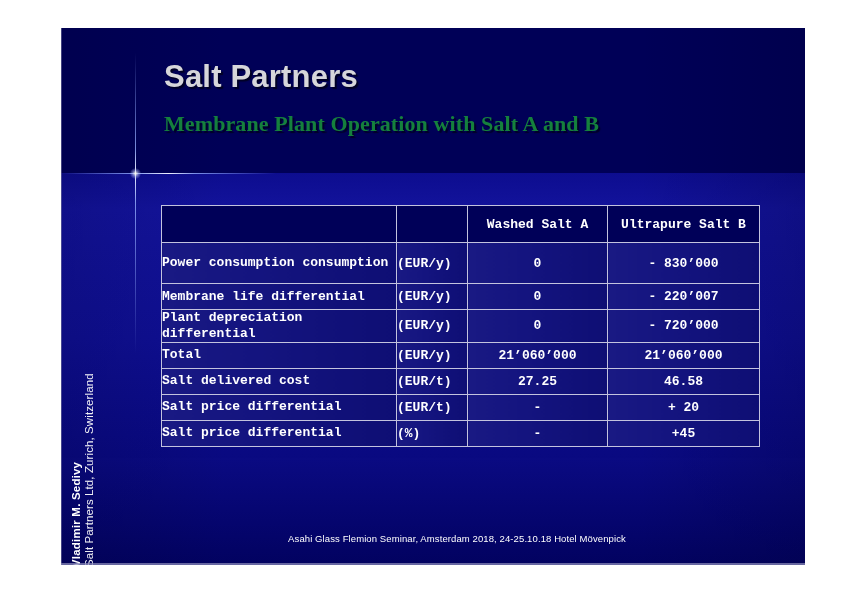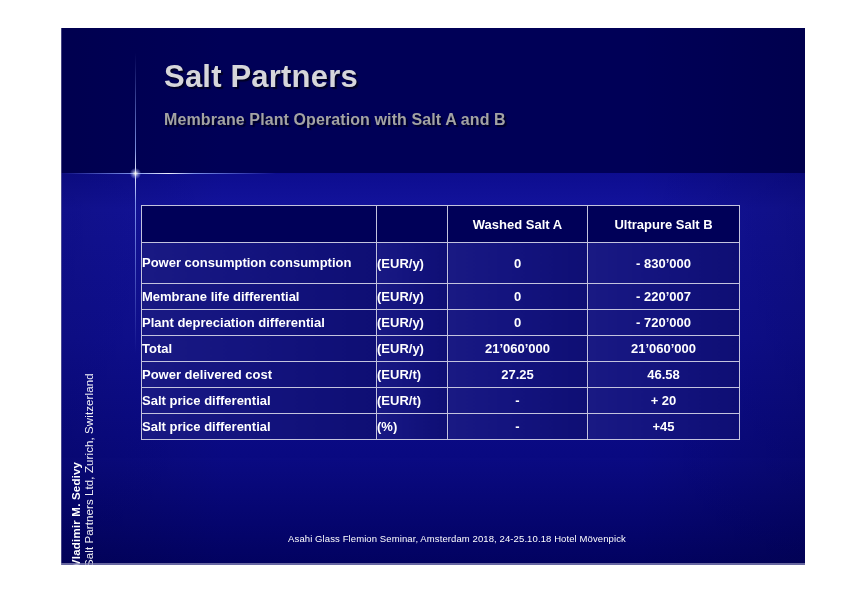--- a/index.html
+++ b/index.html
@@ -106,26 +106,27 @@
     font-weight: bold;
     color: #d6d6da;
     letter-spacing: 0.2px;
     text-shadow: 2px 2px 1px rgba(0,0,20,0.75);
     white-space: nowrap;
   }
   #subtitle {
     position: absolute;
     left: 103px;
     top: 83px;
-    font-size: 16px;
-    font-weight: bold;
-    color: #a3a3a3;
+    font-size: 22px;
+    font-weight: bold;
+    color: #15803d;
     letter-spacing: 0.1px;
     text-shadow: 2px 2px 1px rgba(0,0,20,0.7);
     white-space: nowrap;
+    font-family: Liberation Serif, serif;
   }
 
   
   #author-block {
     position: absolute;
     left: -88px;
     top: 406px;
     width: 230px;
     height: 36px;
     transform: rotate(-90deg);
@@ -143,25 +144,26 @@
   #author-org {
     font-size: 11.5px;
     font-weight: normal;
     color: #f2f2f6;
     letter-spacing: 0.1px;
   }
 
   
   #data-table {
     position: absolute;
-    left: 80px;
+    left: 100px;
     top: 177px;
     width: 598px;
     border-collapse: collapse;
     table-layout: fixed;
+    font-family: Liberation Mono, monospace;
   }
   #data-table col.c-label { width: 235px; }
   #data-table col.c-unit  { width: 71px; }
   #data-table col.c-a     { width: 140px; }
   #data-table col.c-b     { width: 152px; }
 
   #data-table td, #data-table th {
     border: 1px solid #c3c3de;
     padding: 0;
     color: #ffffff;
@@ -276,21 +278,21 @@
           <td class="val">0</td>
           <td class="val">- 720’000</td>
         </tr>
         <tr>
           <td class="lbl">Total</td>
           <td class="unit">(EUR/y)</td>
           <td class="val">21’060’000</td>
           <td class="val">21’060’000</td>
         </tr>
         <tr>
-          <td class="lbl">Power delivered cost</td>
+          <td class="lbl">Salt delivered cost</td>
           <td class="unit">(EUR/t)</td>
           <td class="val plain">27.25</td>
           <td class="val plain">46.58</td>
         </tr>
         <tr>
           <td class="lbl">Salt price differential</td>
           <td class="unit">(EUR/t)</td>
           <td class="val">-</td>
           <td class="val">+ 20</td>
         </tr>

